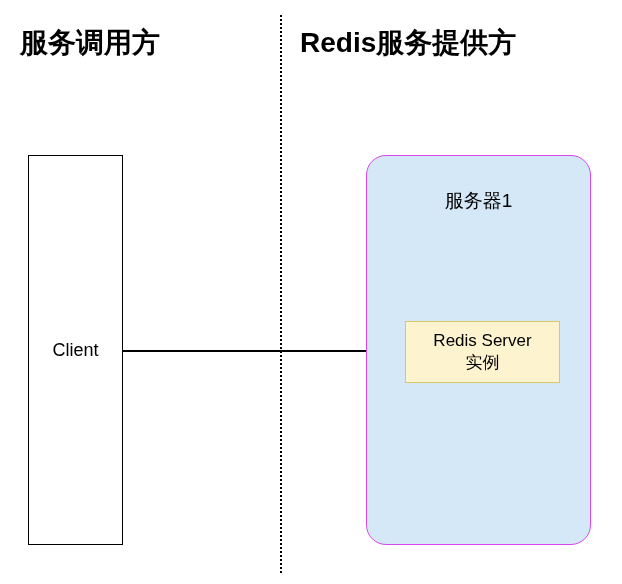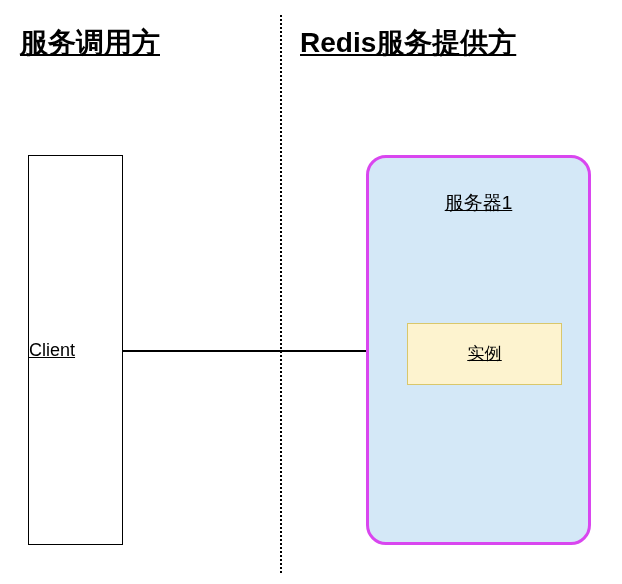--- a/index.html
+++ b/index.html
@@ -1,15 +1,15 @@
 <!DOCTYPE html>
 <html><head>
   <meta charset="utf-8">
   <style>
-    * { margin: 0; padding: 0; box-sizing: border-box; text-decoration: underline; }
+    * { margin: 0; padding: 0; box-sizing: border-box; }
     body {
       width: 622px;
       height: 584px;
       position: relative;
       font-family: Arial, "Microsoft YaHei", sans-serif;
       background: #ffffff;
     }
     .header-left {
       position: absolute;
       left: 20px;
@@ -36,31 +36,32 @@
     .client-box {
       position: absolute;
       left: 28px;
       top: 155px;
       width: 95px;
       height: 390px;
       border: 1.5px solid #000;
       background: #fff;
       display: flex;
       align-items: center;
+      justify-content: center;
       font-size: 18px;
       color: #000;
     }
     .server-box {
       position: absolute;
       left: 366px;
       top: 155px;
       width: 225px;
       height: 390px;
       background: #d4e8f7;
-      border: 3px solid #d946ef;
+      border: 1px solid #d946ef;
       border-radius: 20px;
     }
     .server-title {
       position: absolute;
       top: 32px;
       left: 0;
       right: 0;
       text-align: center;
       font-size: 19px;
       color: #000;
@@ -112,15 +113,16 @@
 
 <div class="client-box">
   <span>Client</span>
 </div>
 
 <div class="arrow"></div>
 
 <div class="server-box">
   <div class="server-title">服务器1</div>
   <div class="redis-box">
+    <span>Redis Server</span>
     <span>实例</span>
   </div>
 </div>
 
 </body></html>

